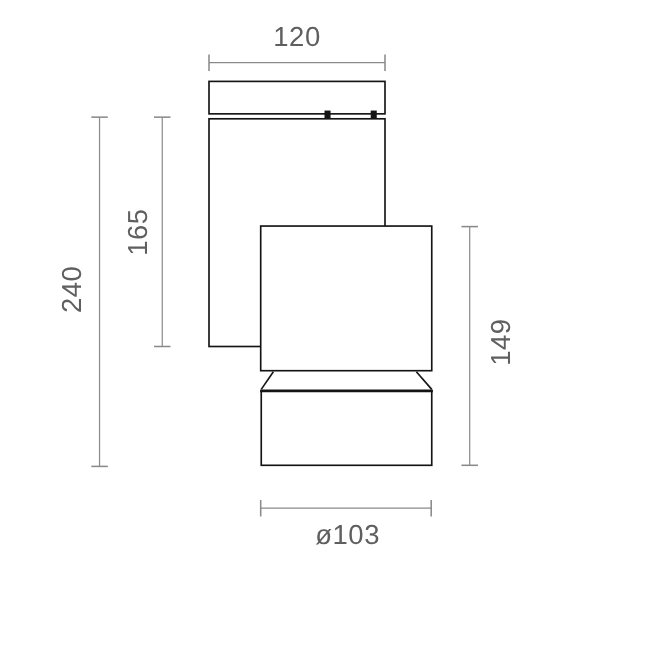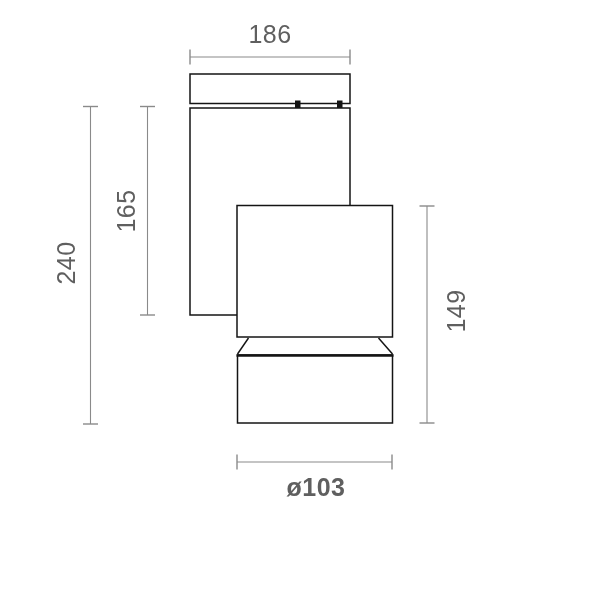--- a/index.html
+++ b/index.html
@@ -70,22 +70,22 @@
     <rect class="fixture-fill" x="295" y="100.5" width="5.5" height="8.5"></rect>
     <rect class="fixture-fill" x="337" y="100.5" width="5.5" height="8.5"></rect>
     <rect class="fixture" x="190" y="108" width="160" height="207"></rect>
     <rect class="fixture" x="237" y="205.5" width="155.5" height="131.5"></rect>
     <line class="fixture" x1="248.5" y1="338" x2="237.5" y2="354"></line>
     <line class="fixture" x1="378.5" y1="338" x2="392.5" y2="354"></line>
     <rect class="fixture" x="237.5" y="355" width="155" height="68"></rect>
     <line class="fixture-bold" x1="236.5" y1="355.5" x2="393.5" y2="355.5"></line>
   </svg>
 
-  <div class="dim-label" style="left:270px;top:34px;">186</div>
+  <div class="dim-label" style="left:270px;top:34px;">120</div>
 
   <div class="dim-label vertical" style="left:126px;top:211px;">165</div>
 
   <div class="dim-label vertical" style="left:66px;top:263px;">240</div>
 
   <div class="dim-label vertical" style="left:456px;top:311px;">149</div>
 
-  <div class="dim-label" style="left:316px;top:487px;font-weight:bold;">ø103</div>
+  <div class="dim-label" style="left:316px;top:487px;">ø103</div>
 </div>
 
 </body></html>

